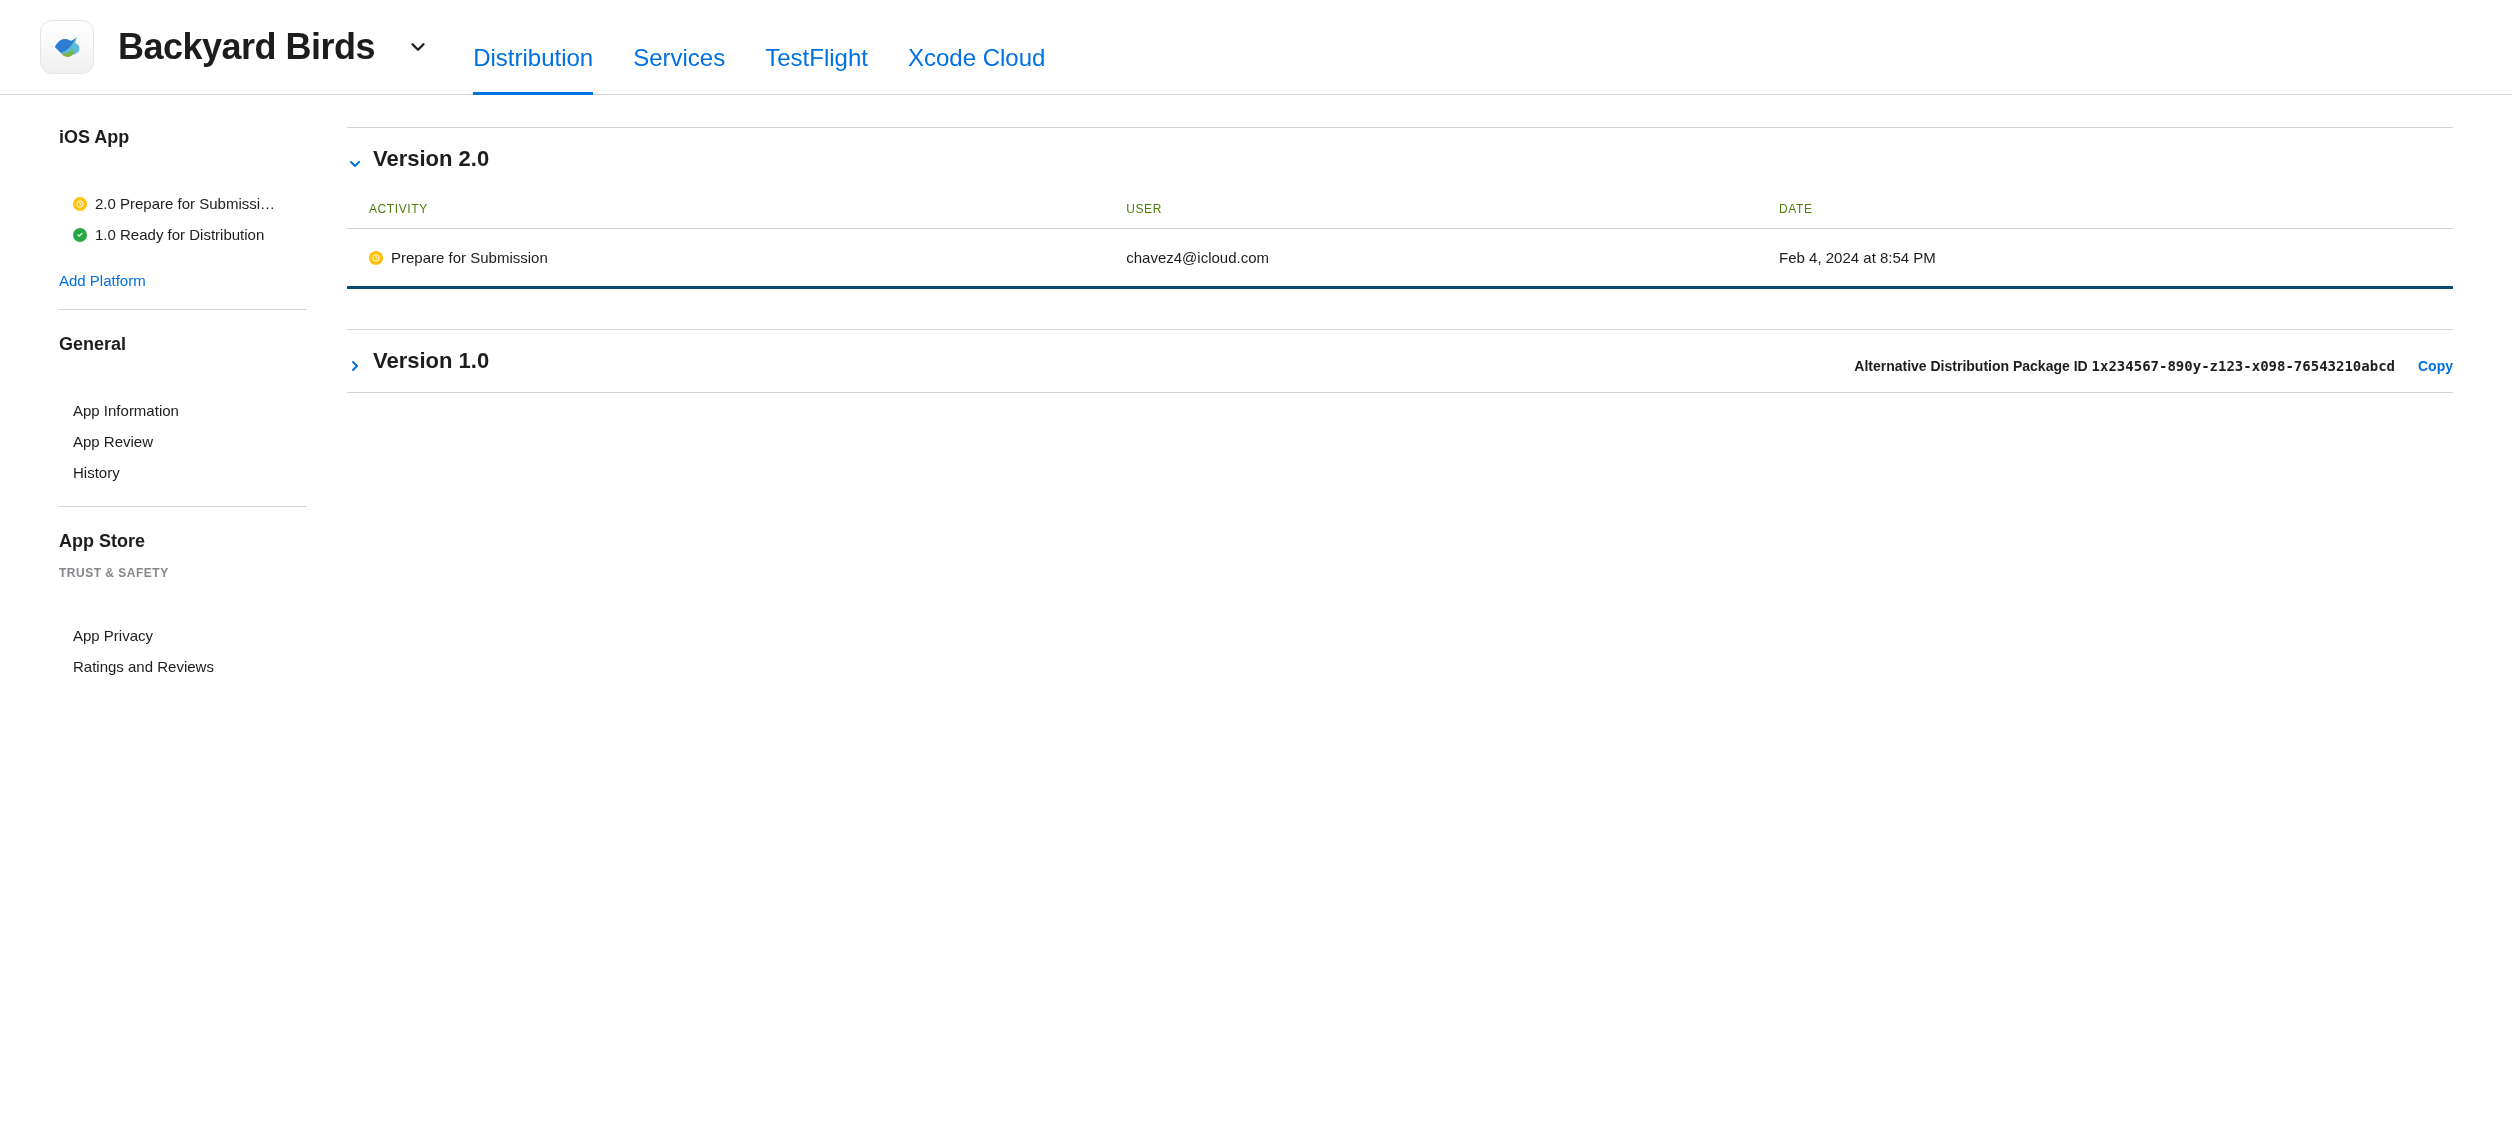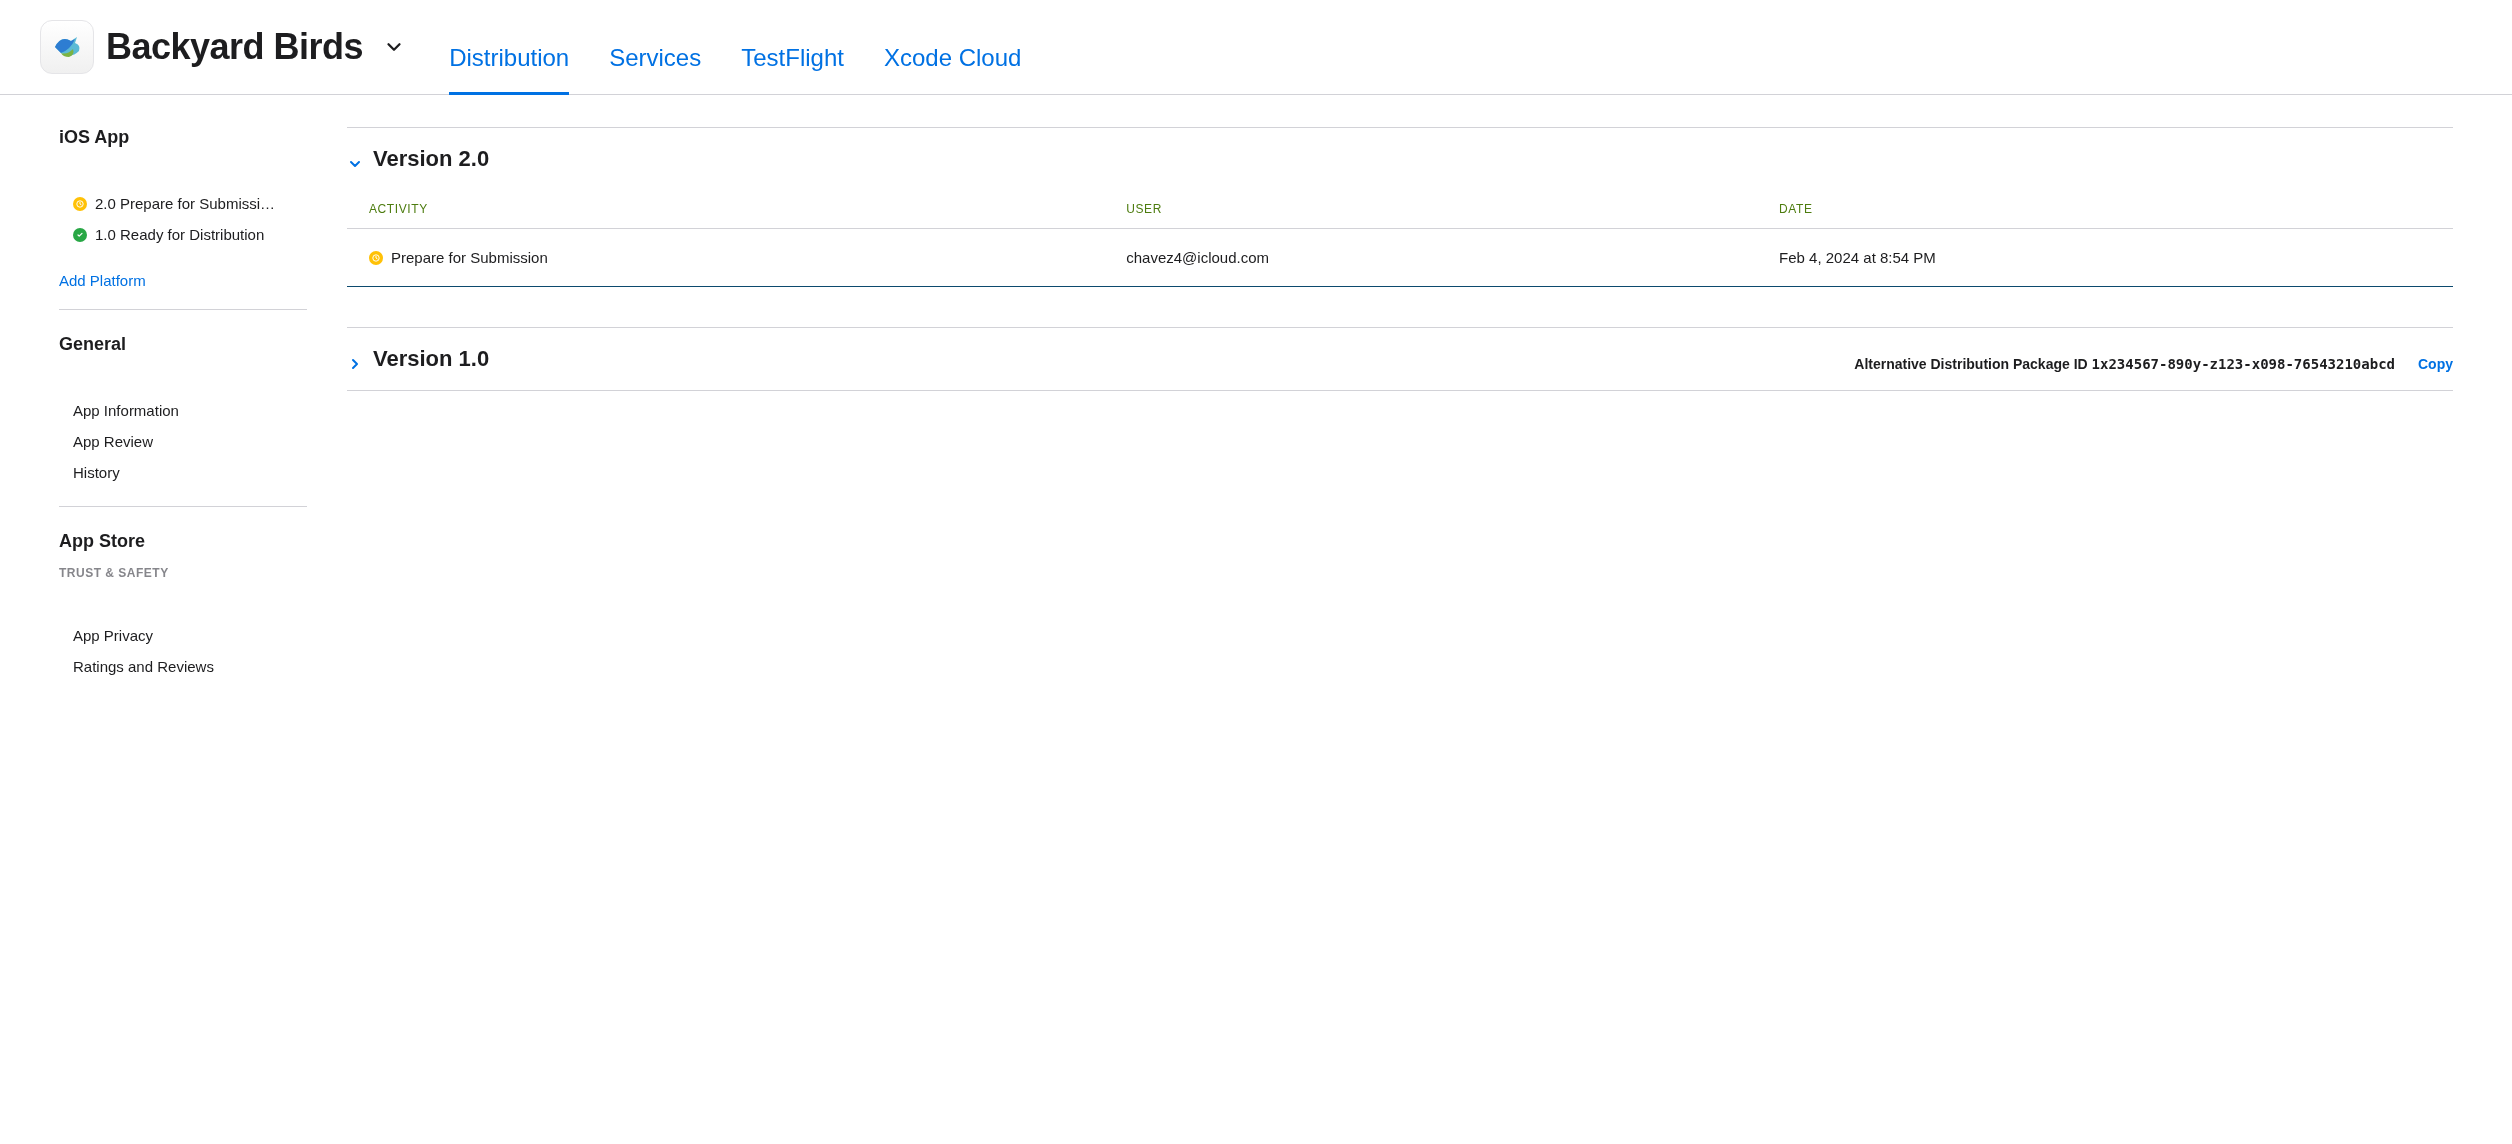--- a/index.html
+++ b/index.html
@@ -15,21 +15,21 @@
     }
     .header {
       display: flex;
       align-items: center;
       padding: 20px 40px 0 40px;
       border-bottom: 1px solid #d2d2d7;
     }
     .app-title-group {
       display: flex;
       align-items: center;
-      gap: 12px;
+      gap: 24px;
       padding-bottom: 20px;
     }
     .app-icon {
       width: 54px;
       height: 54px;
       border-radius: 12px;
       background: linear-gradient(180deg, #ffffff 0%, #f0f0f0 100%);
       border: 1px solid #e5e5e8;
       display: flex;
       align-items: center;
@@ -195,21 +195,21 @@
       letter-spacing: 0.6px;
       padding: 12px 0;
       border-bottom: 1px solid #d2d2d7;
     }
     .history-table th:first-child,
     .history-table td:first-child {
       padding-left: 22px;
     }
     .history-table td {
       padding: 20px 0;
-      border-bottom: 1px solid #0c4a6e;
+      border-bottom: 3px solid #0c4a6e;
       font-size: 15px;
       color: #1d1d1f;
       vertical-align: middle;
     }
     .activity-cell {
       display: flex;
       align-items: center;
       gap: 8px;
     }
     .chev-icon {

